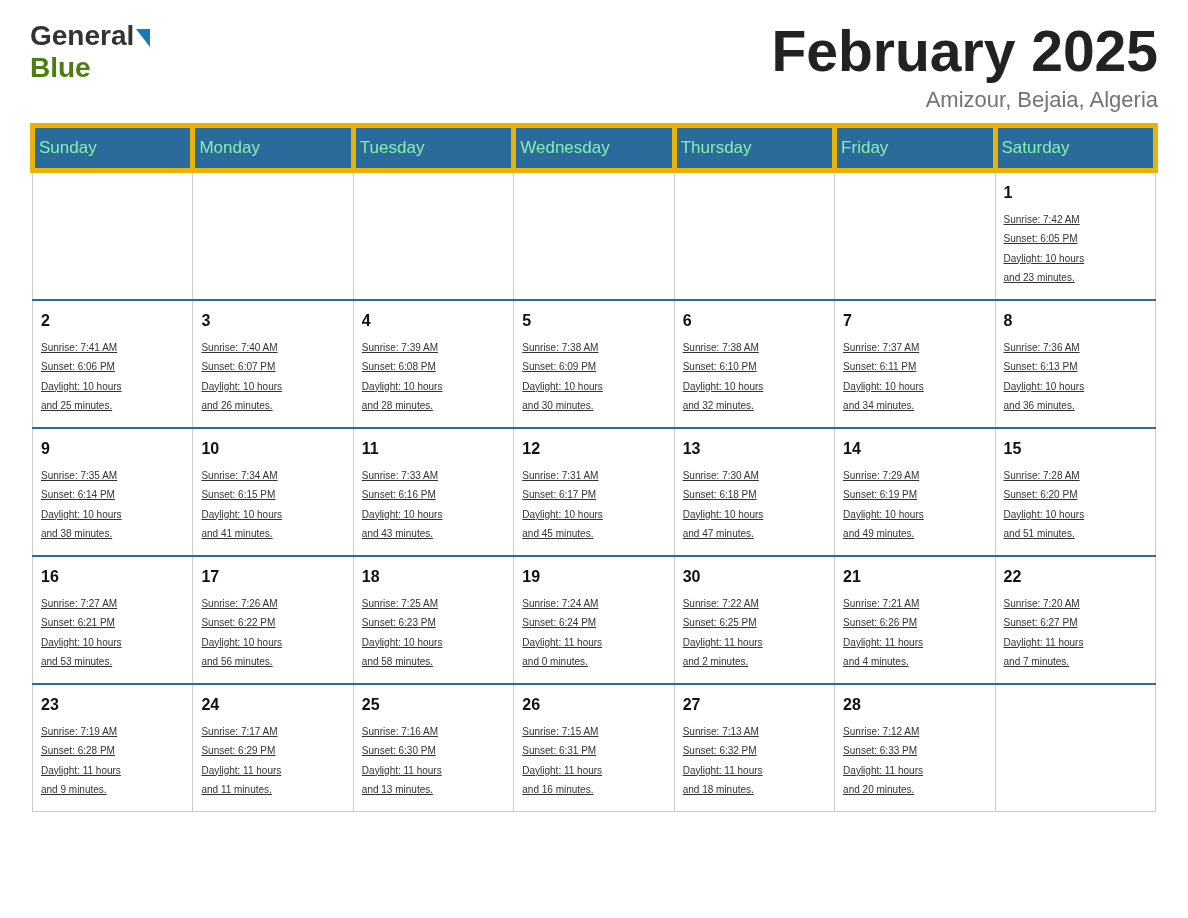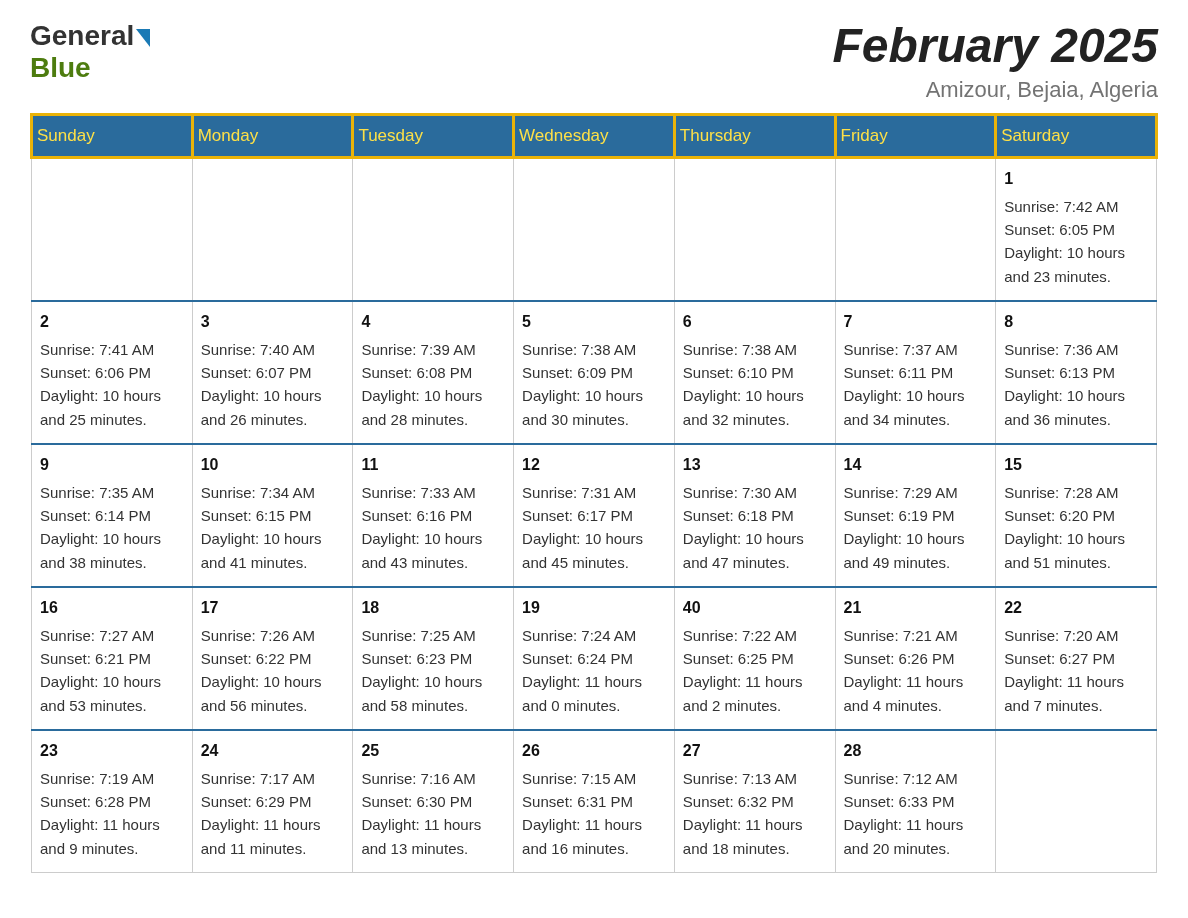--- a/index.html
+++ b/index.html
@@ -40,66 +40,66 @@
     }
     .logo-blue {
       color: #4d7c0f;
       font-size: 28px;
       font-weight: bold;
     }
     .title-area {
       text-align: right;
     }
     .month-title {
-      font-size: 48px;
+      font-size: 57px;
       font-weight: bold;
       color: #222;
       line-height: 1.1;
-      font-style: italic;
     }
     .location {
       font-size: 22px;
       color: #737373;
       margin-top: 4px;
     }
     .calendar {
       width: 100%;
       border-collapse: collapse;
       margin-top: 10px;
     }
     .calendar th {
       background-color: #2a6b9c;
-      color: #fde047;
+      color: #86efac;
       padding: 10px 4px;
       text-align: left;
       font-size: 17px;
       font-weight: normal;
-      border: 3px solid #eab308;
+      border: 5px solid #eab308;
     }
     .calendar td {
       vertical-align: top;
       padding: 8px 8px 12px 8px;
       border: 1px solid #ccc;
       width: 14.28%;
       min-height: 110px;
       font-size: 13px;
       color: #333;
       line-height: 1.5;
     }
     .day-number {
       font-size: 16px;
       font-weight: bold;
       display: block;
       margin-bottom: 4px;
       color: #111;
     }
     .day-info {
-      font-size: 15px;
+      font-size: 10px;
       color: #333;
       line-height: 1.55;
+      text-decoration: underline;
     }
     .empty-cell {
       background: #fff;
     }
     tr.week-row td {
       border-top: 2px solid #2a6b9c;
     }
   </style>
 </head>
 <body>
@@ -213,21 +213,21 @@
 Daylight: 10 hours
 and 56 minutes.</span></td>
         <td><span class="day-number">18</span><span class="day-info" style="white-space: pre-line;">Sunrise: 7:25 AM
 Sunset: 6:23 PM
 Daylight: 10 hours
 and 58 minutes.</span></td>
         <td><span class="day-number">19</span><span class="day-info" style="white-space: pre-line;">Sunrise: 7:24 AM
 Sunset: 6:24 PM
 Daylight: 11 hours
 and 0 minutes.</span></td>
-        <td><span class="day-number">40</span><span class="day-info" style="white-space: pre-line;">Sunrise: 7:22 AM
+        <td><span class="day-number">30</span><span class="day-info" style="white-space: pre-line;">Sunrise: 7:22 AM
 Sunset: 6:25 PM
 Daylight: 11 hours
 and 2 minutes.</span></td>
         <td><span class="day-number">21</span><span class="day-info" style="white-space: pre-line;">Sunrise: 7:21 AM
 Sunset: 6:26 PM
 Daylight: 11 hours
 and 4 minutes.</span></td>
         <td><span class="day-number">22</span><span class="day-info" style="white-space: pre-line;">Sunrise: 7:20 AM
 Sunset: 6:27 PM
 Daylight: 11 hours

